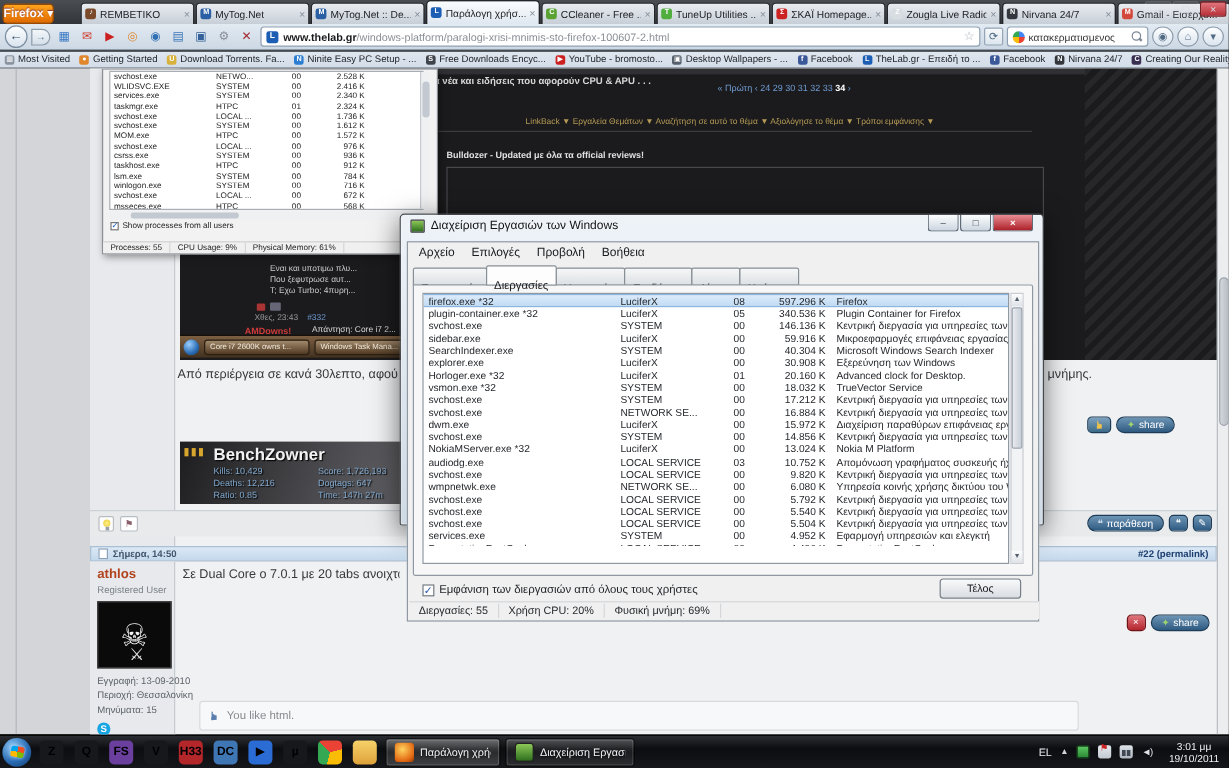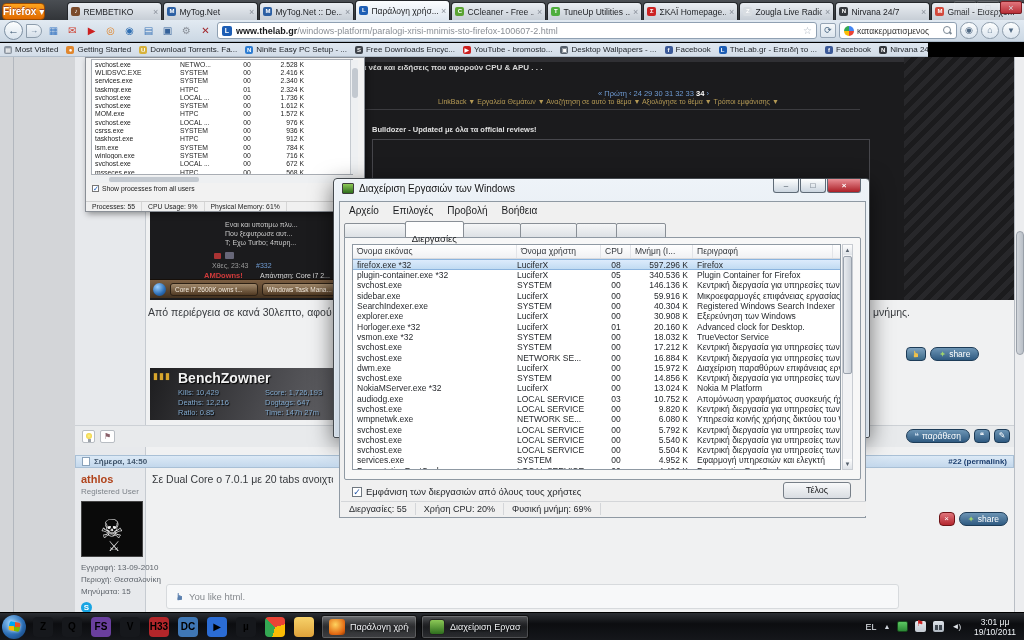--- a/index.html
+++ b/index.html
@@ -31,21 +31,21 @@
   #urlstar{color:#a8b2bd;font-size:10px;flex:0 0 auto;}
   #reload{width:16px;height:15px;border:1px solid #96a5b5;border-radius:2px;background:linear-gradient(#f6f9fb,#dde6ee);color:#4d6largest0;color:#4d6a85;font-size:9px;line-height:13px;text-align:center;}
   #searchbox{width:118px;height:17px;background:#fff;border:1px solid #8fa0b2;border-radius:3px;display:flex;align-items:center;padding:0 4px;gap:3px;}
   #gicon{width:10px;height:10px;border-radius:50%;background:conic-gradient(#4285f4 0 90deg,#ea4335 0 180deg,#fbbc05 0 270deg,#34a853 0);flex:0 0 auto;}
   #searchtext{flex:1;font-size:8.5px;color:#333;white-space:nowrap;overflow:hidden;}
   .mag{width:9px;height:9px;position:relative;flex:0 0 auto;}
   .mag::before{content:"";position:absolute;left:0;top:0;width:6px;height:6px;border:1.5px solid #7c8purpose995;border:1.5px solid #7c8995;border-radius:50%;}
   .mag::after{content:"";position:absolute;left:6px;top:6px;width:3px;height:1.5px;background:#7c8995;transform:rotate(45deg);}
   .roundbtn{width:18px;height:17px;border-radius:9px;background:linear-gradient(#fdfefe,#dbe5ef);border:1px solid #8d9cab;color:#51698: 0;color:#516a84;font-size:9px;line-height:15px;text-align:center;}
 
-  #bookbar{position:absolute;left:0;top:43px;width:928px;height:14px;background:linear-gradient(#dfe7f0,#d3dde8);border-bottom:1px solid #b3bfcc;display:flex;align-items:center;padding:0 4px;gap:8px;overflow:hidden;}
+  #bookbar{position:absolute;left:0;top:43px;width:1024px;height:14px;background:linear-gradient(#dfe7f0,#d3dde8);border-bottom:1px solid #b3bfcc;display:flex;align-items:center;padding:0 4px;gap:8px;overflow:hidden;}
   .bm{display:flex;align-items:center;gap:3px;flex:0 0 auto;}
   .bm .bico{width:8px;height:8px;border-radius:2px;color:#fff;font-size:6px;line-height:8px;text-align:center;font-weight:bold;}
   .bm .blabel{font-size:8px;color:#23272c;white-space:nowrap;}
   #bmspacer{flex:1;}
 
   
   #content{position:absolute;left:0;top:57px;width:1024px;height:555px;background:#d3d5d8;overflow:hidden;}
   #leftline{position:absolute;left:13px;top:0;width:1px;height:555px;background:#b2b7be;}
   .postbg{position:absolute;left:75px;width:939px;background:#f0f1f2;}
   .usercol{position:absolute;left:0;top:0;width:71px;height:100%;background:#e7e9ec;border-right:1px solid #c6cbd1;}
@@ -372,21 +372,21 @@
     <div id="leftline"></div>
 
     <div class="postbg" style="top:0;height:398px;">
       <div class="usercol"></div>
     </div>
 
     <div id="embdark">
       <div class="topbar"></div>
       <div class="stripe"></div>
       <div class="dk" style="left:180px;top:6px;font-size:8px;font-weight:bold;color:#d6d6d6;">Τελευταία νέα και ειδήσεις που αφορούν CPU &amp; APU . . .</div>
-      <div class="dk" style="left:448px;top:32px;font-size:7.5px;color:#6f9bd2;">
+      <div class="dk" style="left:448px;top:12px;font-size:7.5px;color:#6f9bd2;">
         <span>« Πρώτη  ‹  24  29  30  31  32  33</span>
         <span style="color:#fff;font-weight:bold;">34</span>
         <span>›</span>
       </div>
       <div class="dk" style="left:288px;top:41px;font-size:7px;color:#b59a55;">LinkBack ▼      Εργαλεία Θεμάτων ▼      Αναζήτηση σε αυτό το θέμα ▼      Αξιολόγησε το θέμα ▼      Τρόποι εμφάνισης ▼</div>
       <div class="dk" style="left:180px;top:52px;width:530px;height:1px;background:#3c3c40;"></div>
       <div class="dk" style="left:222px;top:68px;font-size:7.5px;font-weight:bold;color:#e0e0e0;">Bulldozer - Updated με όλα τα official reviews!</div>
       <div class="dk" style="left:222px;top:82px;width:498px;height:52px;border:1px solid #47474c;"></div>
       <div class="dk" style="left:75px;top:163px;font-size:7px;color:#c9c9c9;line-height:9px;">
         <div>Εναι και υποτιμω πλυ...</div>
@@ -621,28 +621,20 @@
 
         <div class="ttab">Εφαρμογές</div>
             <div class="ttab active">Διεργασίες</div>
             <div class="ttab">Υπηρεσίες</div>
             <div class="ttab">Επιδόσεις</div>
             <div class="ttab">Δίκτυο</div>
             <div class="ttab">Χρήστες</div>
           </div>
         <div id="tmpanel">
           <div id="plist">
-            <div id="phead">
-
-            <span class="hcell" style="width: 164px;">Όνομα εικόνας</span>
-                <span class="hcell" style="width: 84px;">Όνομα χρήστη</span>
-                <span class="hcell" style="width: 30px;">CPU</span>
-                <span class="hcell" style="width: 62px;">Μνήμη (Ι...</span>
-                <span class="hcell" style="width: 140px;">Περιγραφή</span>
-              </div>
             <div id="prows">
 
                 <div class="prow sel">
                   <span class="c n">firefox.exe *32</span>
                   <span class="c u">LuciferX</span>
                   <span class="c cp">08</span>
                   <span class="c m">597.296 K</span>
                   <span class="c d">Firefox</span>
                 </div>
 
@@ -668,21 +660,21 @@
                   <span class="c cp">00</span>
                   <span class="c m">59.916 K</span>
                   <span class="c d">Μικροεφαρμογές επιφάνειας εργασίας των Windows</span>
                 </div>
 
                 <div class="prow">
                   <span class="c n">SearchIndexer.exe</span>
                   <span class="c u">SYSTEM</span>
                   <span class="c cp">00</span>
                   <span class="c m">40.304 K</span>
-                  <span class="c d">Registered Windows Search Indexer</span>
+                  <span class="c d">Microsoft Windows Search Indexer</span>
                 </div>
 
                 <div class="prow">
                   <span class="c n">explorer.exe</span>
                   <span class="c u">LuciferX</span>
                   <span class="c cp">00</span>
                   <span class="c m">30.908 K</span>
                   <span class="c d">Εξερεύνηση των Windows</span>
                 </div>
 

